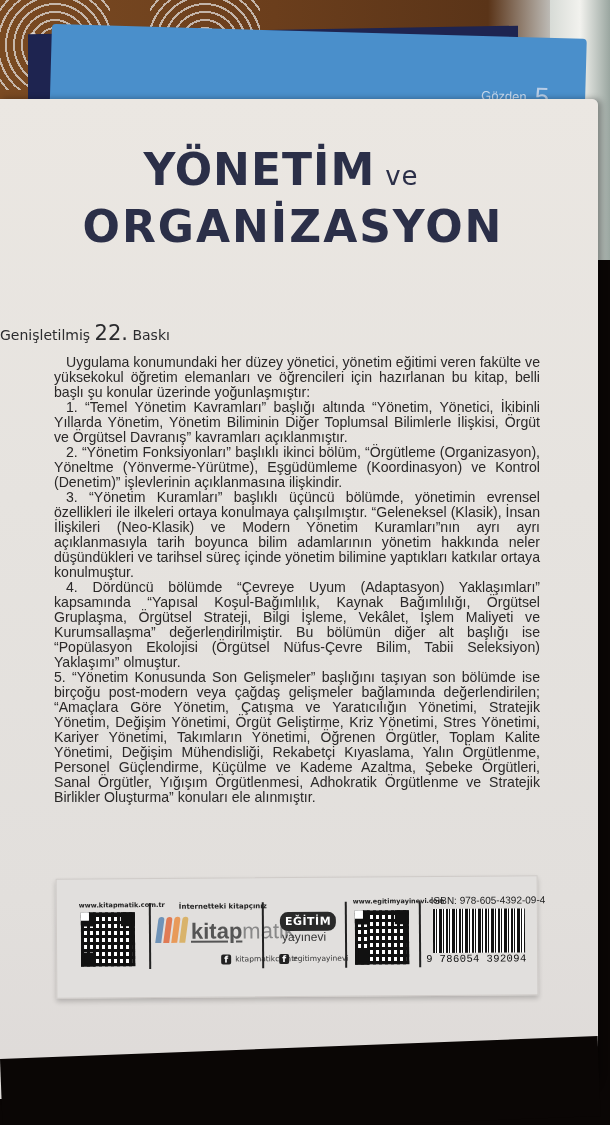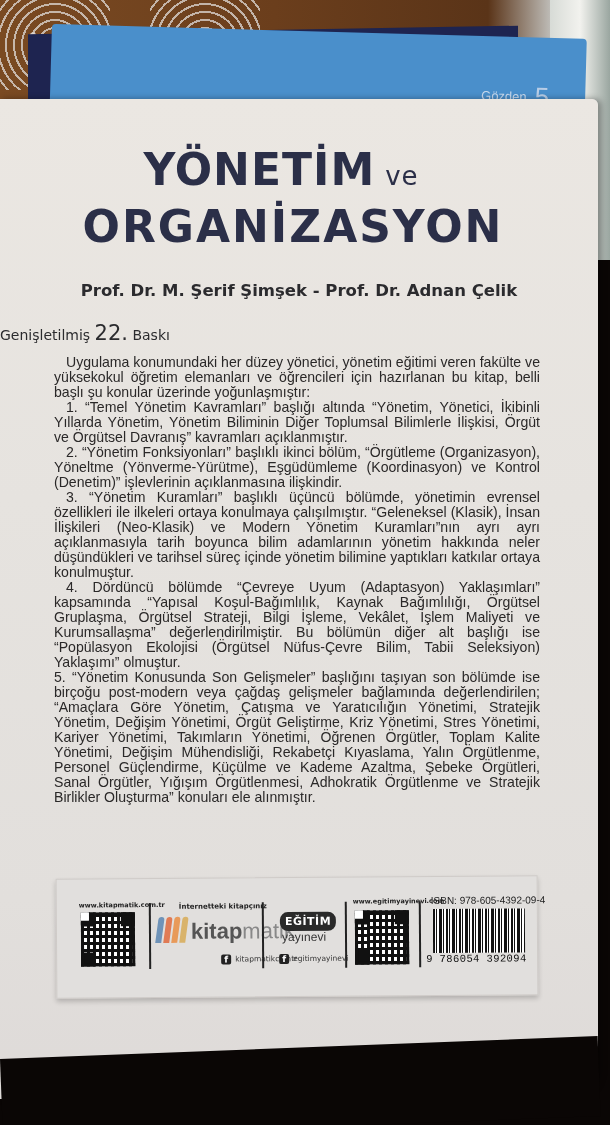--- a/index.html
+++ b/index.html
@@ -93,21 +93,21 @@
       background-position:0 0, 40px 0, 0 40px, 0 0, 0 0;
       background-repeat:no-repeat;
       outline:3px solid #111; outline-offset:-3px;
     }
     .qr::before, .qr::after { content:""; position:absolute; width:8px; height:8px; background:#fff; }
     .tiny { position:absolute; font-size:6.5px; font-weight:bold; color:#222; white-space:nowrap; }
     .km-logo { position:absolute; top:38px; left:100px; display:flex; align-items:flex-end; }
     .km-books { display:flex; gap:2px; margin-right:4px; }
     .km-books span { display:block; width:6px; height:26px; border-radius:3px 3px 0 0; transform:skewX(-8deg); }
     .km-text { font-size:22px; font-family:"Liberation Sans", sans-serif; line-height:22px; }
-    .km-text .a { color:#555; font-weight:bold; }
+    .km-text .a { color:#555; font-weight:bold;text-decoration:underline; }
     .km-text .b { color:#888; }
     .fb { display:inline-block; width:10px; height:10px; background:#222; color:#fff; font-size:9px; line-height:11px; text-align:center; font-weight:bold; border-radius:2px; margin-right:4px; vertical-align:middle; }
     .small-label { position:absolute; font-size:7.5px; color:#333; white-space:nowrap; }
     .eg-box { position:absolute; background:#2a2a2a; color:#fff; font-weight:bold; font-size:11px; padding:3px 5px; letter-spacing:.5px; }
     .eg-sub { position:absolute; font-size:12px; color:#333; font-family:"Liberation Sans", sans-serif; }
     .isbn { position:absolute; font-size:10px; color:#222; font-family:"Liberation Sans", sans-serif; white-space:nowrap; }
     .barcode {
       position:absolute; width:92px; height:44px;
       background:repeating-linear-gradient(90deg,#111 0 2px,#fff 2px 3px,#111 3px 4px,#fff 4px 6px,#111 6px 9px,#fff 9px 10px,#111 10px 11px,#fff 11px 13px);
     }
@@ -126,21 +126,20 @@
     <span>Gözden</span><span class="big">5</span>
   </div>
 </div>
 
 <div class="book">
   <div class="title title1">
     <span>YÖNETİM</span><span class="ve">ve</span>
   </div>
   <div class="title title2">ORGANİZASYON</div>
 
-  <div class="authors">Prof. Dr. M. Şerif Şimşek - Prof. Dr. Adnan Çelik</div>
   <div class="edition">
     <span>Genişletilmiş</span>
     <span class="num">22.</span>
     <span>Baskı</span>
   </div>
 
   <div class="blurb">
     <p>Uygulama konumundaki her düzey yönetici, yönetim eğitimi veren fakülte ve yüksekokul öğretim elemanları ve öğrencileri için hazırlanan bu kitap, belli başlı şu konular üzerinde yoğunlaşmıştır:</p>
     <p>1. “Temel Yönetim Kavramları” başlığı altında “Yönetim, Yönetici, İkibinli Yıllarda Yönetim, Yönetim Biliminin Diğer Toplumsal Bilimlerle İlişkisi, Örgüt ve Örgütsel Davranış” kavramları açıklanmıştır.</p>
     <p>2. “Yönetim Fonksiyonları” başlıklı ikinci bölüm, “Örgütleme (Organizasyon), Yöneltme (Yönverme-Yürütme), Eşgüdümleme (Koordinasyon) ve Kontrol (Denetim)” işlevlerinin açıklanmasına ilişkindir.</p>

